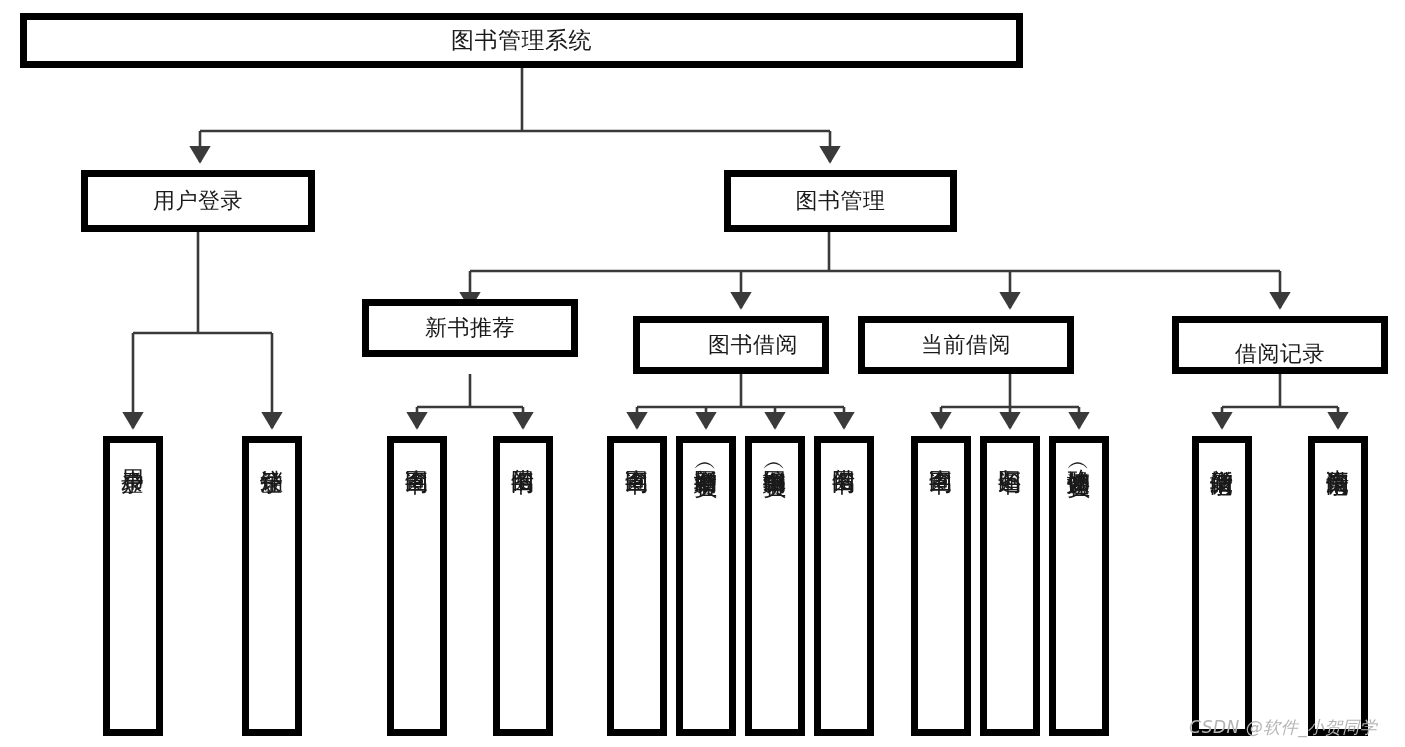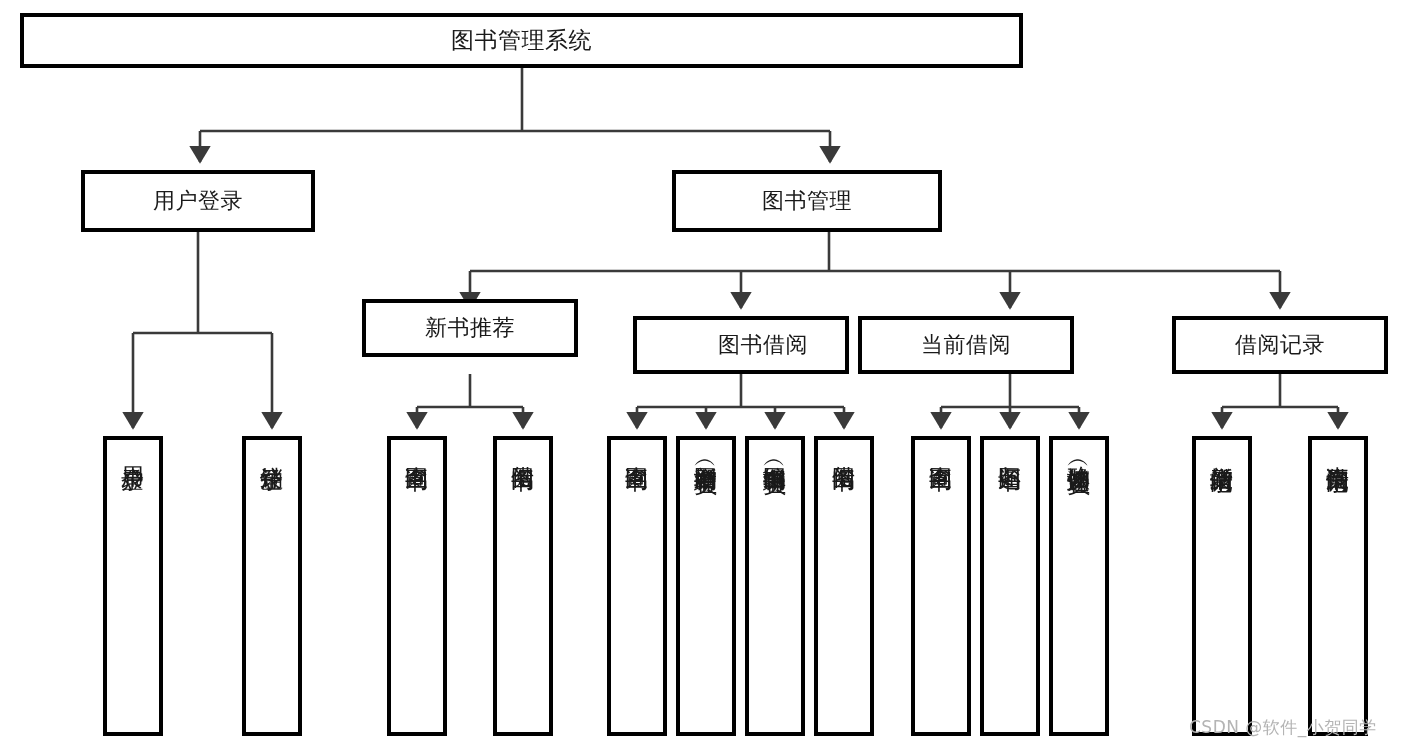--- a/index.html
+++ b/index.html
@@ -23,21 +23,21 @@
     left: 0;
     top: 0;
     width: 1405px;
     height: 747px;
     pointer-events: none;
   }
   .node {
     position: absolute;
     box-sizing: border-box;
     background: #ffffff;
-    border: 4px solid #000000;
+    border: 7px solid #000000;
     display: flex;
     align-items: center;
     justify-content: center;
     color: #1a1a1a;
     z-index: 3;
   }
   .node .label {
     display: block;
     text-align: center;
     line-height: 1.18;
@@ -63,20 +63,21 @@
   .watermark {
     position: absolute;
     left: 1189px;
     top: 716px;
     font-size: 17px;
     color: #b4b4b4;
     letter-spacing: 0.5px;
     white-space: nowrap;
     z-index: 5;
     font-family: "DejaVu Sans", "Liberation Sans", sans-serif;
+    font-style: italic;
   }
 </style>
 </head>
 <body>
 
 <div id="canvas">
 
   <svg id="edges" viewBox="0 0 1405 747" xmlns="http://www.w3.org/2000/svg">
     <defs>
       <marker id="arrow" viewBox="0 0 10 12" refX="9" refY="6" markerWidth="7" markerHeight="9" orient="auto-start-reverse">
@@ -128,37 +129,37 @@
   </svg>
 
   <div class="node root horizontal" style="left:20px; top:13px; width:1003px; height:55px;">
     <span class="label">图书管理系统</span>
   </div>
 
   <div class="node horizontal" style="left:81px; top:170px; width:234px; height:62px;">
     <span class="label">用户登录</span>
   </div>
 
-  <div class="node horizontal" style="left:672px; top:170px; width:270px; height:62px;">
+  <div class="node horizontal" style="left:724px; top:170px; width:233px; height:62px;">
     <span class="label">图书管理</span>
   </div>
 
   <div class="node horizontal" style="left:362px; top:299px; width:216px; height:58px;">
     <span class="label">新书推荐</span>
   </div>
 
-  <div class="node horizontal" style="left:633px; top:316px; width:216px; height:58px;padding-left:44px;">
+  <div class="node horizontal" style="left:633px; top:316px; width:196px; height:58px;padding-left:44px;">
     <span class="label">图书借阅</span>
   </div>
 
   <div class="node horizontal" style="left:858px; top:316px; width:216px; height:58px;">
     <span class="label">当前借阅</span>
   </div>
 
-  <div class="node horizontal" style="left:1172px; top:316px; width:216px; height:58px;">
+  <div class="node horizontal" style="left:1172px; top:316px; width:216px; height:58px;align-items:flex-end;">
     <span class="label">借阅记录</span>
   </div>
 
   <div class="node vertical" style="left:103px; top:436px; width:60px; height:300px;">
     <span class="label">用户登录</span>
   </div>
 
   <div class="node vertical" style="left:242px; top:436px; width:60px; height:300px;">
     <span class="label">注销登录</span>
   </div>

